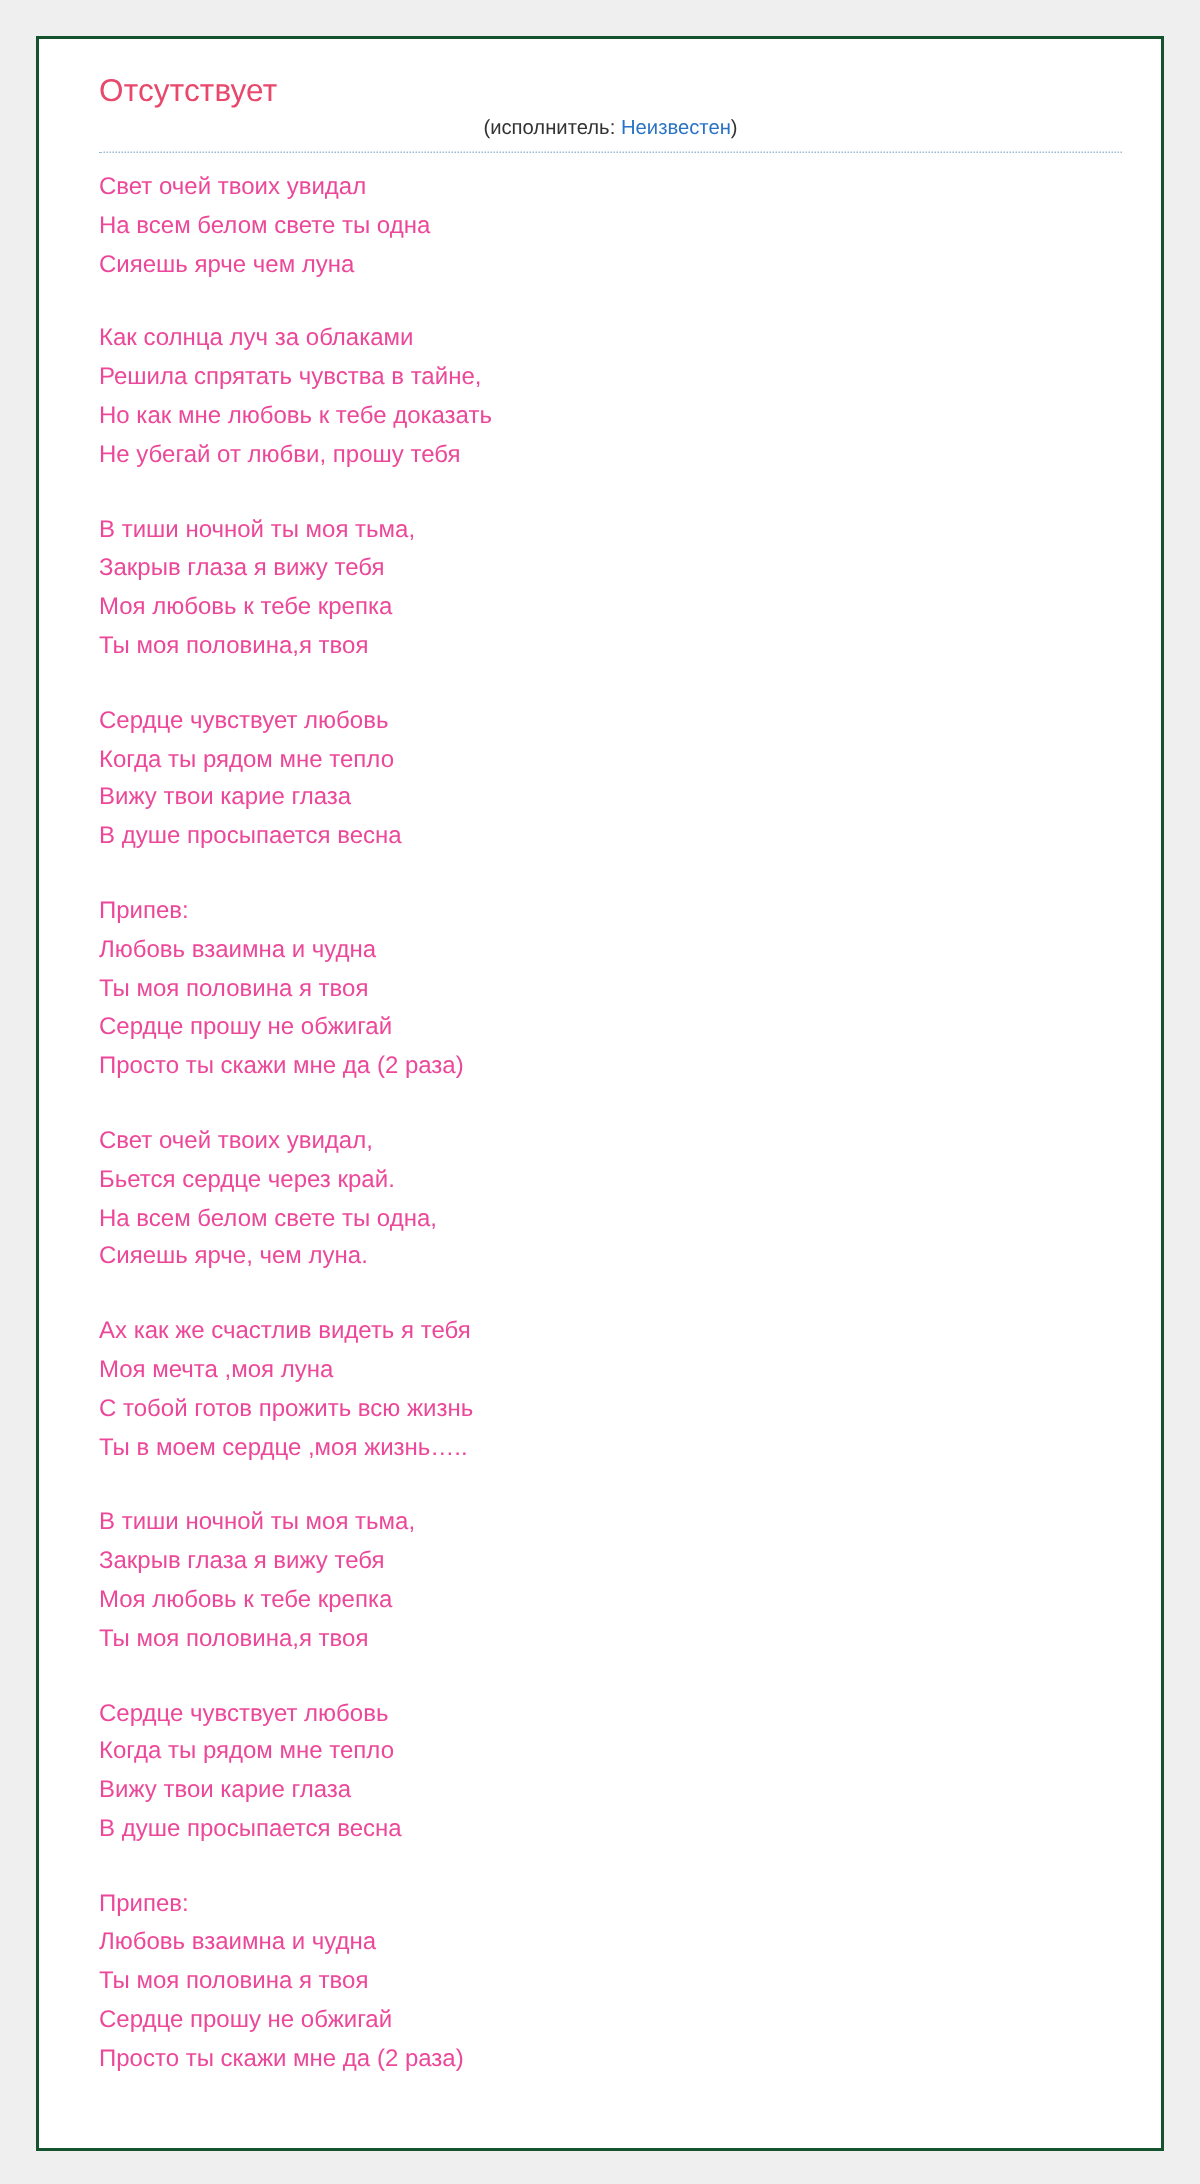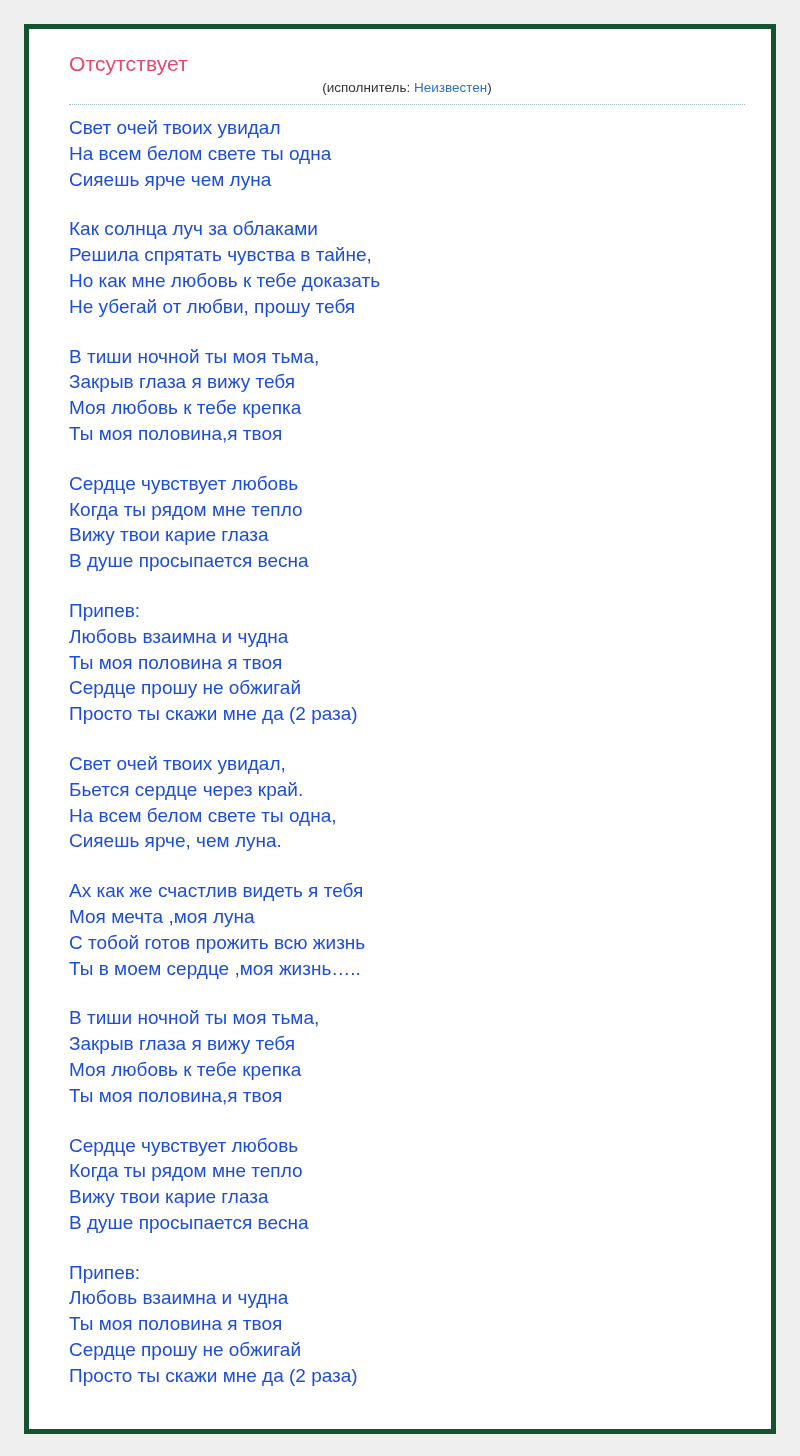--- a/index.html
+++ b/index.html
@@ -20,21 +20,21 @@
     background: #efefef;
     box-sizing: border-box;
   }
   .sheet {
     position: absolute;
     left: 24px;
     top: 24px;
     width: 752px;
     min-height: 1410px;
     background: #ffffff;
-    border: 5px solid #14532d;
+    border: 2px solid #14532d;
     box-sizing: border-box;
     padding: 22px 26px 30px 22px;
   }
   .song-title {
     color: #e8486b;
     font-size: 21px;
     line-height: 26px;
     font-weight: normal;
     margin: 0 0 2px 18px;
     letter-spacing: 0.1px;
@@ -51,23 +51,23 @@
     text-decoration: none;
   }
   .divider {
     margin: 7px 0 10px 18px;
     border: none;
     border-top: 1px dotted #9bb7d4;
     height: 0;
   }
   .lyrics {
     margin: 0 0 0 18px;
-    font-size: 19px;
+    font-size: 16px;
     line-height: 25.8px;
-    color: #1d4ed8;
+    color: #ec4899;
     white-space: pre-wrap;
     font-family: "Liberation Sans", sans-serif;
   }
   .stanza {
     margin: 0 0 24px 0;
   }
   .stanza:last-child { margin-bottom: 0; }
   .line {
     white-space: pre;
   }

